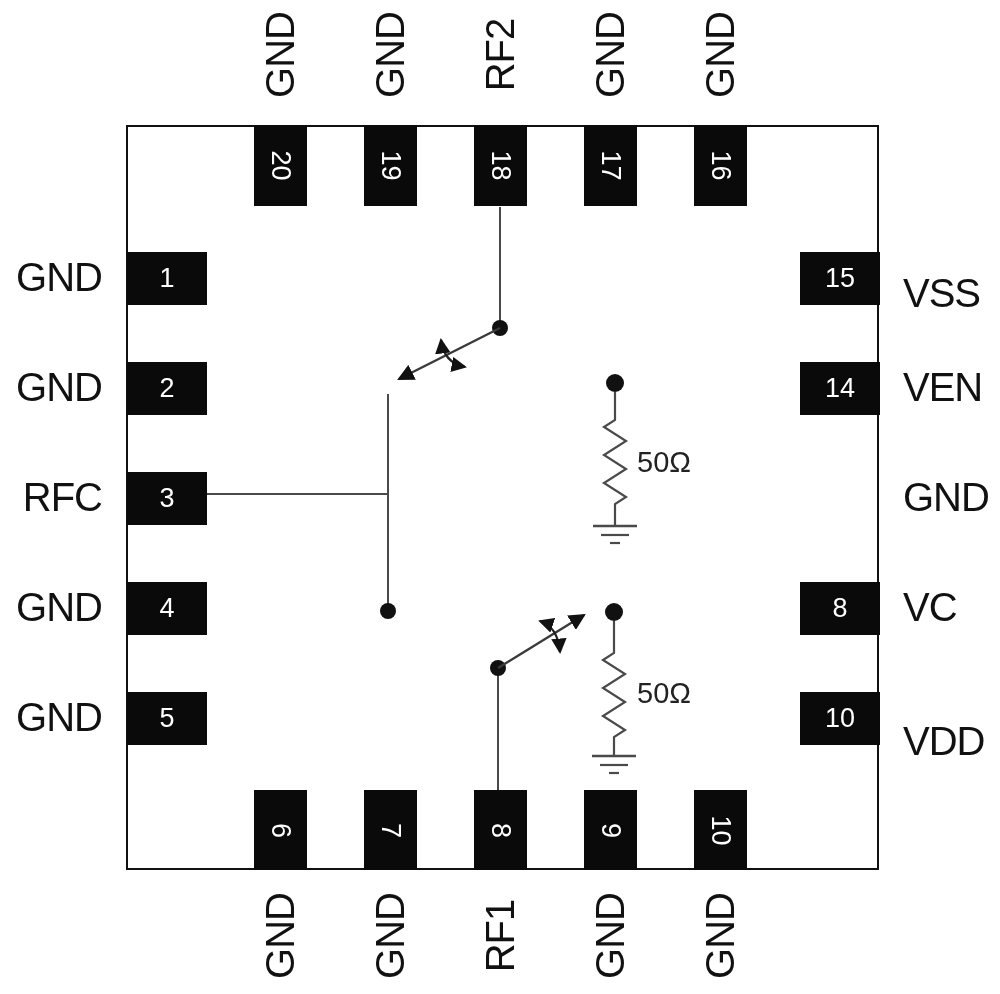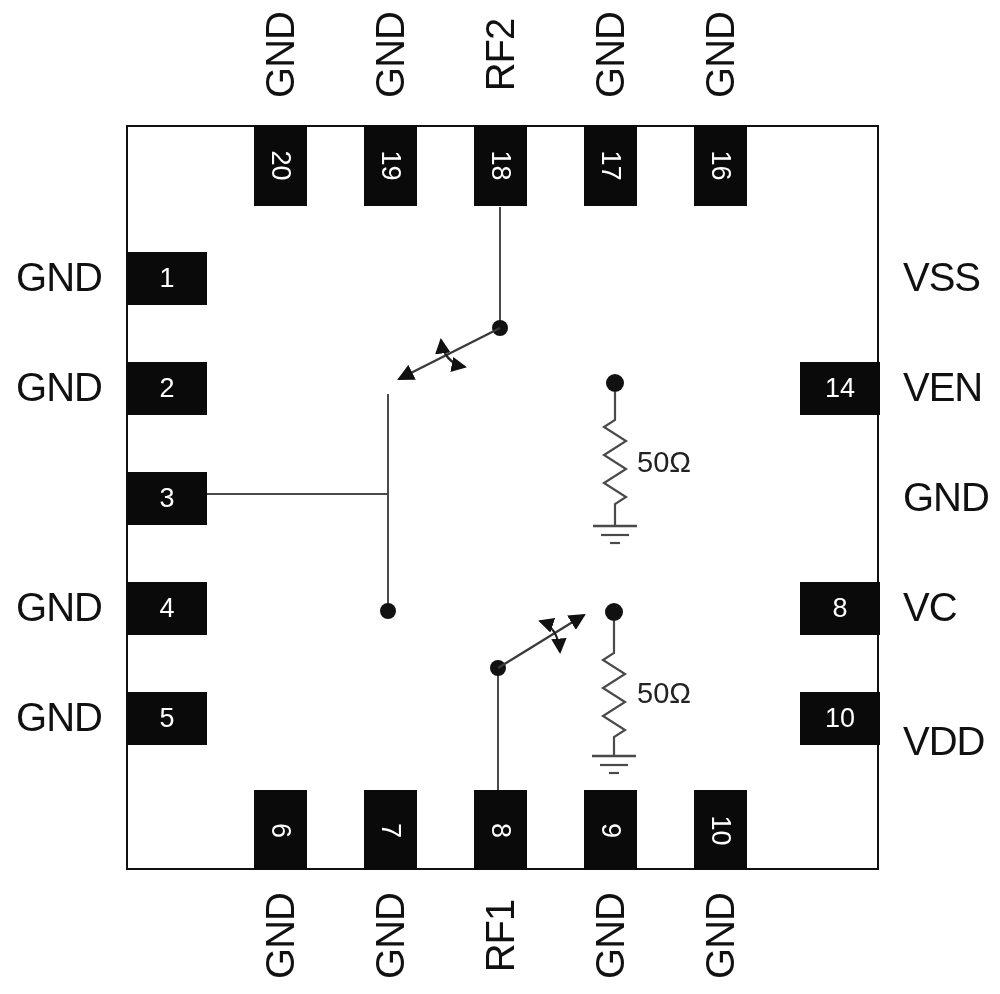--- a/index.html
+++ b/index.html
@@ -68,20 +68,23 @@
   <div class="pin h" style="left:127px;top:472px">
       <span>3</span>
     </div>
   <div class="pin h" style="left:127px;top:582px">
       <span>4</span>
     </div>
   <div class="pin h" style="left:127px;top:692px">
       <span>5</span>
     </div>
 
+  <div class="pin h" style="left:800px;top:252px">
+      <span>15</span>
+    </div>
   <div class="pin h" style="left:800px;top:362px">
       <span>14</span>
     </div>
   <div class="pin h" style="left:800px;top:582px">
       <span>8</span>
     </div>
   <div class="pin h" style="left:800px;top:692px">
       <span>10</span>
     </div>
 
@@ -92,24 +95,25 @@
   <div class="plabel vert" style="left:720px;top:55px">GND</div>
 
   <div class="plabel vert" style="left:280px;top:936px">GND</div>
   <div class="plabel vert" style="left:390px;top:936px">GND</div>
   <div class="plabel vert" style="left:500px;top:936px">RF1</div>
   <div class="plabel vert" style="left:610px;top:936px">GND</div>
   <div class="plabel vert" style="left:720px;top:936px">GND</div>
 
   <div class="plabel lft" style="top:278px">GND</div>
   <div class="plabel lft" style="top:388px">GND</div>
+  <div class="plabel lft" style="top:498px">RFC</div>
   <div class="plabel lft" style="top:608px">GND</div>
   <div class="plabel lft" style="top:718px">GND</div>
 
-  <div class="plabel rgt" style="top:278px">VSS</div>
+  <div class="plabel rgt" style="top:294px">VSS</div>
   <div class="plabel rgt" style="top:388px">VEN</div>
   <div class="plabel rgt" style="top:498px">GND</div>
   <div class="plabel rgt" style="top:608px">VC</div>
   <div class="plabel rgt" style="top:742px">VDD</div>
 
   <svg class="circuit" width="1000" height="994" viewBox="0 0 1000 994">
     <defs>
       <marker id="ah" viewBox="0 0 8 8" refX="7" refY="4" markerWidth="7" markerHeight="7" orient="auto-start-reverse">
           <path d="M0,0 L8,4 L0,8 Z" fill="#111"></path>
         </marker>

